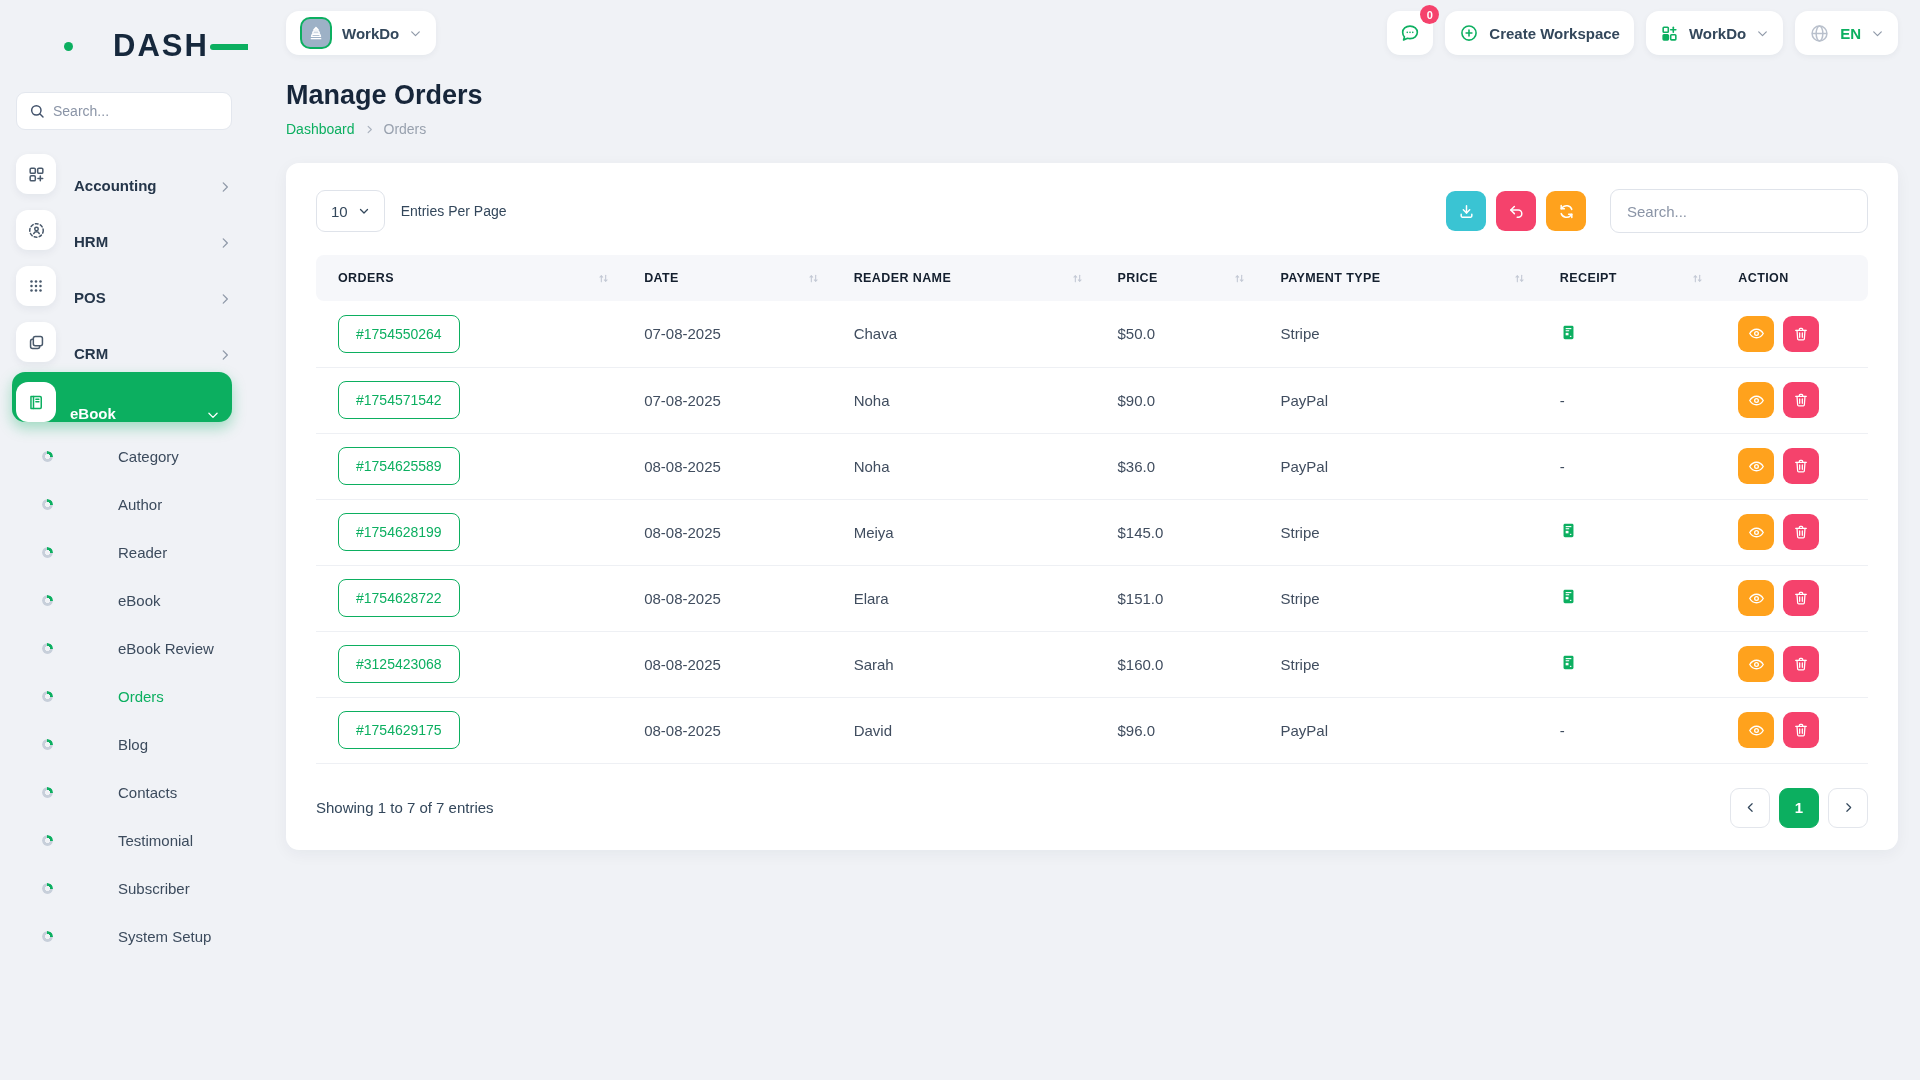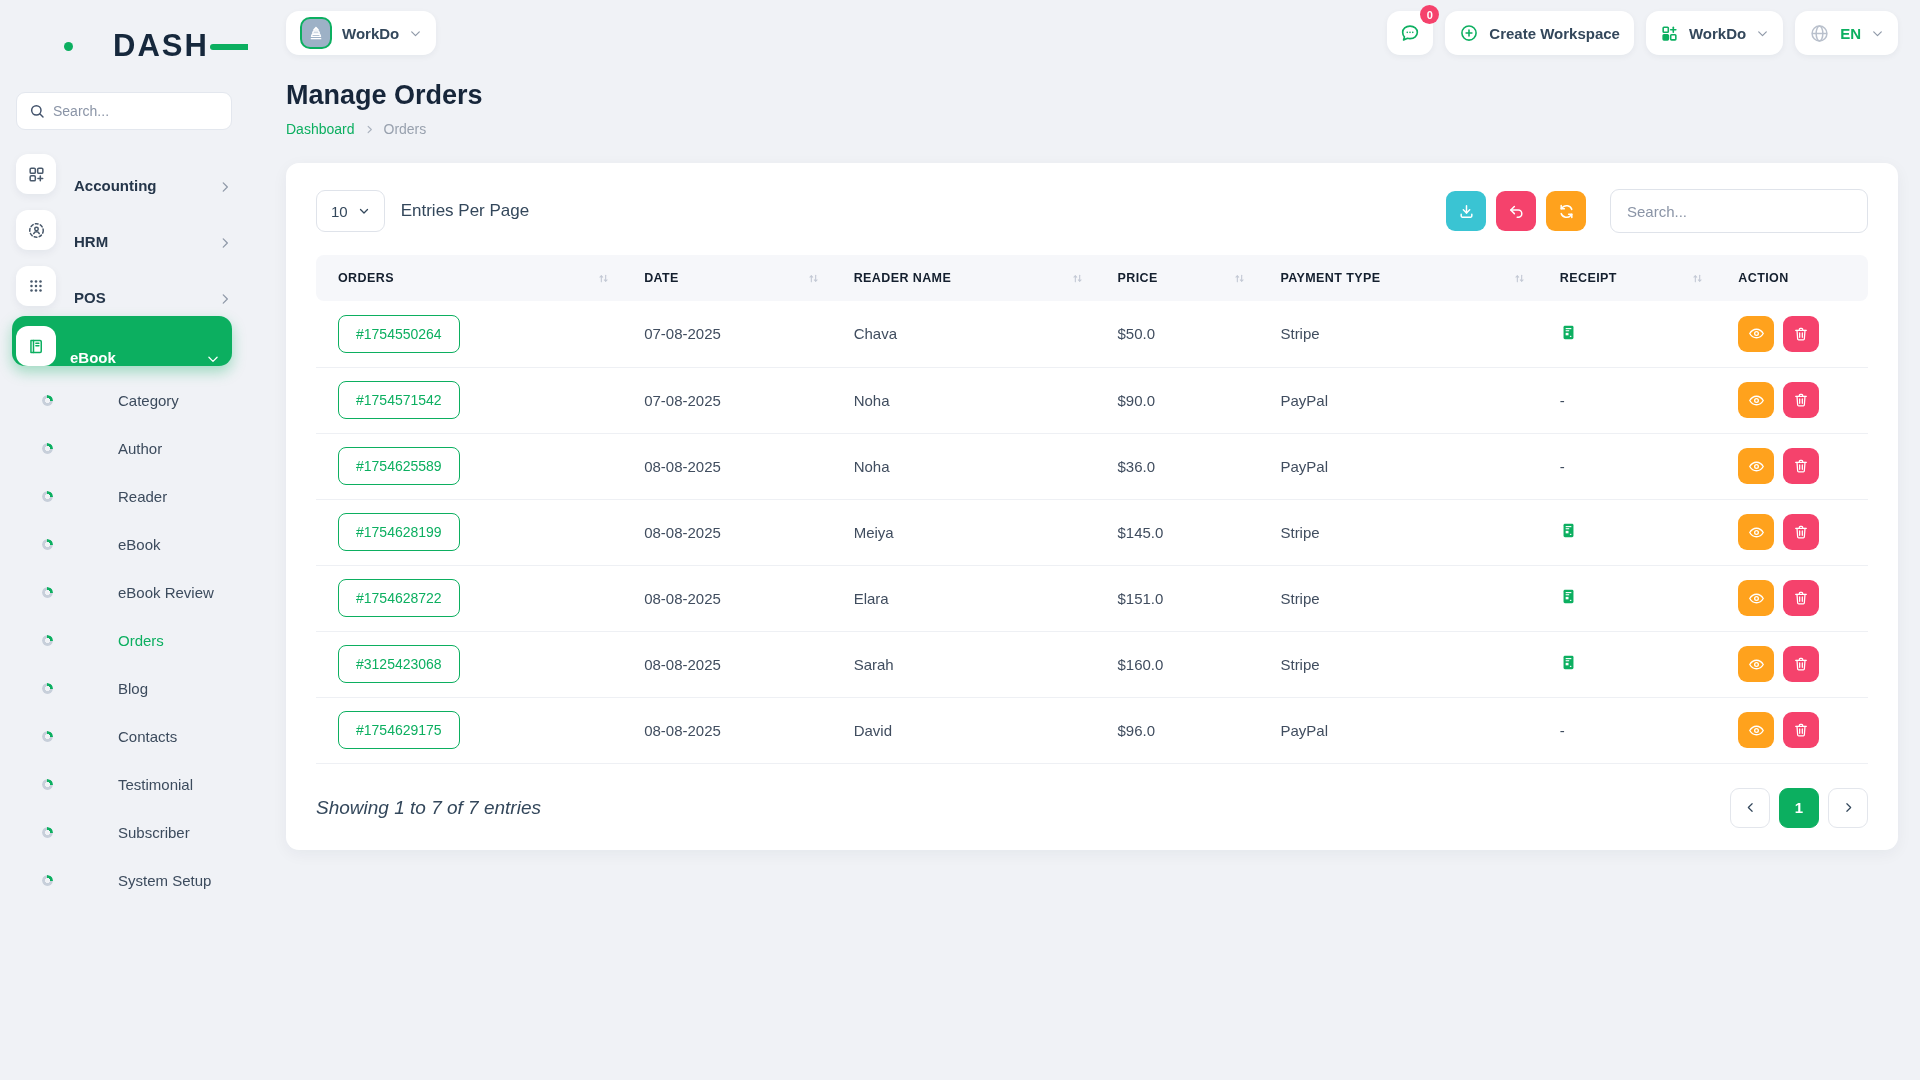--- a/index.html
+++ b/index.html
@@ -55,21 +55,21 @@
   .page-title { font-size:27px; font-weight:700; color:#17263a; margin-top:18px; }
   .breadcrumb { display:flex; align-items:center; gap:9px; margin-top:10px; font-size:14px; }
   .breadcrumb a { color:#0CAF60; text-decoration:none; cursor:pointer; }
   .crumb-current { color:#98a1ae; }
 
   .card { background:#fff; border-radius:13px; margin-top:26px; padding:26px 30px 22px;
     box-shadow:0 4px 16px rgba(25,39,61,.05); }
   .card-toolbar { display:flex; align-items:center; }
   .entries-select { display:flex; align-items:center; gap:10px; border:1px solid #dfe3ea; border-radius:9px;
     height:42px; padding:0 14px; font-size:15px; color:#33475b; cursor:pointer; background:#fff; }
-  .entries-label { margin-left:16px; font-size:17px; color:#33475b; }
+  .entries-label { margin-left:16px; font-size:14px; color:#33475b; }
   .toolbar-right { margin-left:auto; display:flex; align-items:center; gap:10px; }
   .sq-btn { width:40px; height:40px; border:none; border-radius:9px; display:flex; align-items:center;
     justify-content:center; color:#fff; cursor:pointer; }
   .btn-export { background:#3AC4D3; }
   .btn-back { background:#F5426C; }
   .btn-refresh { background:#FFA21D; }
   .tbl-search { margin-left:14px; }
   .tbl-search input { width:258px; height:44px; border:1px solid #dfe3ea; border-radius:9px; padding:0 16px;
     font-size:15px; color:#33475b; outline:none; font-family:inherit; background:#fff; }
   .tbl-search input::placeholder { color:#8a94a6; }
@@ -87,21 +87,21 @@
   .order-badge { display:inline-block; border:1px solid #0CAF60; color:#0CAF60; border-radius:8px;
     padding:10px 17px; font-size:14px; background:#fff; cursor:pointer; }
   .receipt-ic { display:inline-flex; color:#0CAF60; cursor:pointer; }
   .row-actions { display:flex; gap:9px; }
   .act-btn { width:36px; height:36px; border:none; border-radius:9px; display:flex; align-items:center;
     justify-content:center; color:#fff; cursor:pointer; }
   .act-view { background:#FFA21D; }
   .act-delete { background:#F5426C; }
 
   .card-footer { display:flex; align-items:center; margin-top:24px; }
-  .showing { font-size:19px; color:#33475b;font-style:italic; }
+  .showing { font-size:15px; color:#33475b; }
   .pagination { margin-left:auto; display:flex; gap:9px; }
   .page-btn { width:40px; height:40px; border-radius:9px; border:1px solid #e3e6ec; background:#fff;
     color:#33475b; display:flex; align-items:center; justify-content:center; font-size:15px; cursor:pointer; }
   .page-btn.active { background:#0CAF60; border-color:#0CAF60; color:#fff; font-weight:600; }
 </style>
 </head>
 <body>
 
 <div class="app">
 
@@ -173,20 +173,34 @@
             </svg>
         </span>
         <span class="nav-label">POS</span>
         <span class="nav-chev">
             <svg width="14" height="14" viewBox="0 0 24 24" fill="none" stroke="currentColor" stroke-width="2.2" stroke-linecap="round" stroke-linejoin="round">
               <polyline points="9,5 16,12 9,19"></polyline>
             </svg>
           </span>
       </div>
 
+      <div class="nav-item">
+        <span class="icon-box">
+          <svg width="19" height="19" viewBox="0 0 24 24" fill="none" stroke="currentColor" stroke-width="1.9" stroke-linejoin="round">
+              <rect x="8" y="4.5" width="11.5" height="11.5" rx="2.5"></rect>
+              <path d="M16 16.5v.5a2.5 2.5 0 0 1-2.5 2.5H7A2.5 2.5 0 0 1 4.5 17v-6.5A2.5 2.5 0 0 1 7 8h.5"></path>
+            </svg>
+        </span>
+        <span class="nav-label">CRM</span>
+        <span class="nav-chev">
+            <svg width="14" height="14" viewBox="0 0 24 24" fill="none" stroke="currentColor" stroke-width="2.2" stroke-linecap="round" stroke-linejoin="round">
+              <polyline points="9,5 16,12 9,19"></polyline>
+            </svg>
+          </span>
+      </div>
 
       <div class="nav-item active-module">
         <span class="icon-box">
           <svg width="19" height="19" viewBox="0 0 24 24" fill="none" stroke="currentColor" stroke-width="1.9" stroke-linecap="round" stroke-linejoin="round">
               <path d="M5 4.5h11.5A1.5 1.5 0 0 1 18 6v12a1.5 1.5 0 0 1-1.5 1.5H5z"></path>
               <line x1="8.2" y1="4.5" x2="8.2" y2="19.5"></line>
               <line x1="11.2" y1="8" x2="15" y2="8"></line>
               <line x1="11.2" y1="11" x2="15" y2="11"></line>
             </svg>
         </span>

